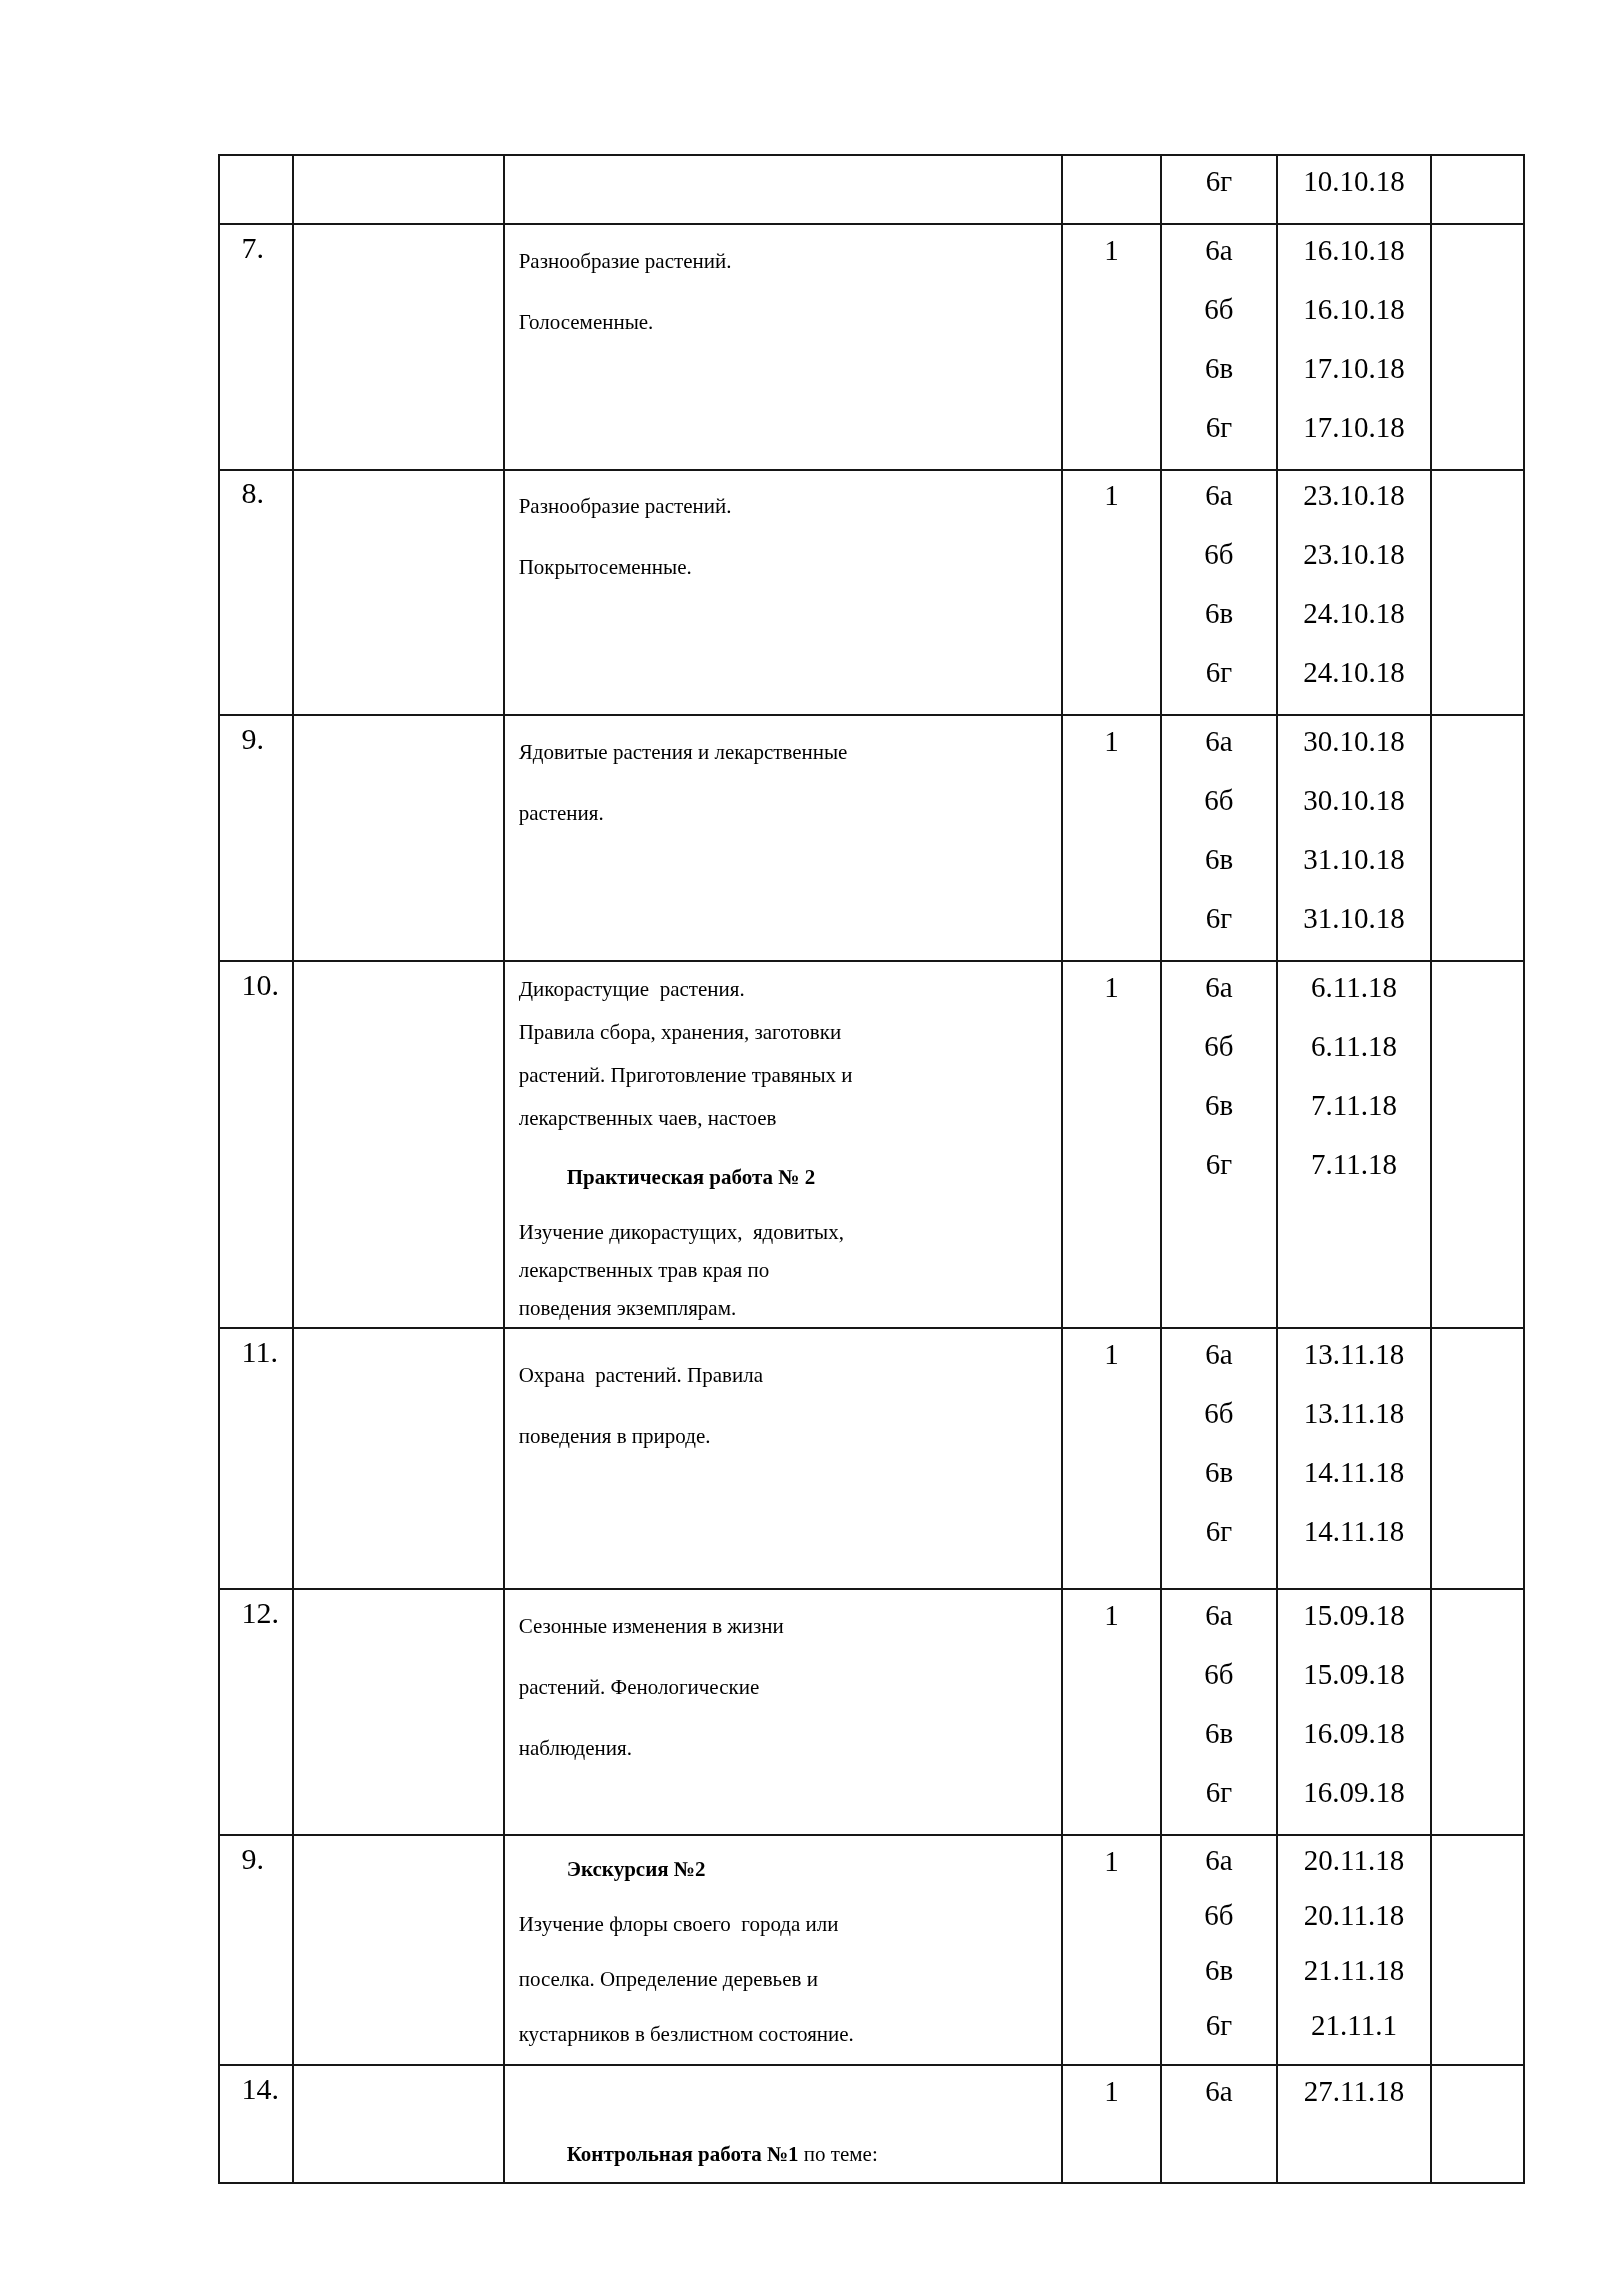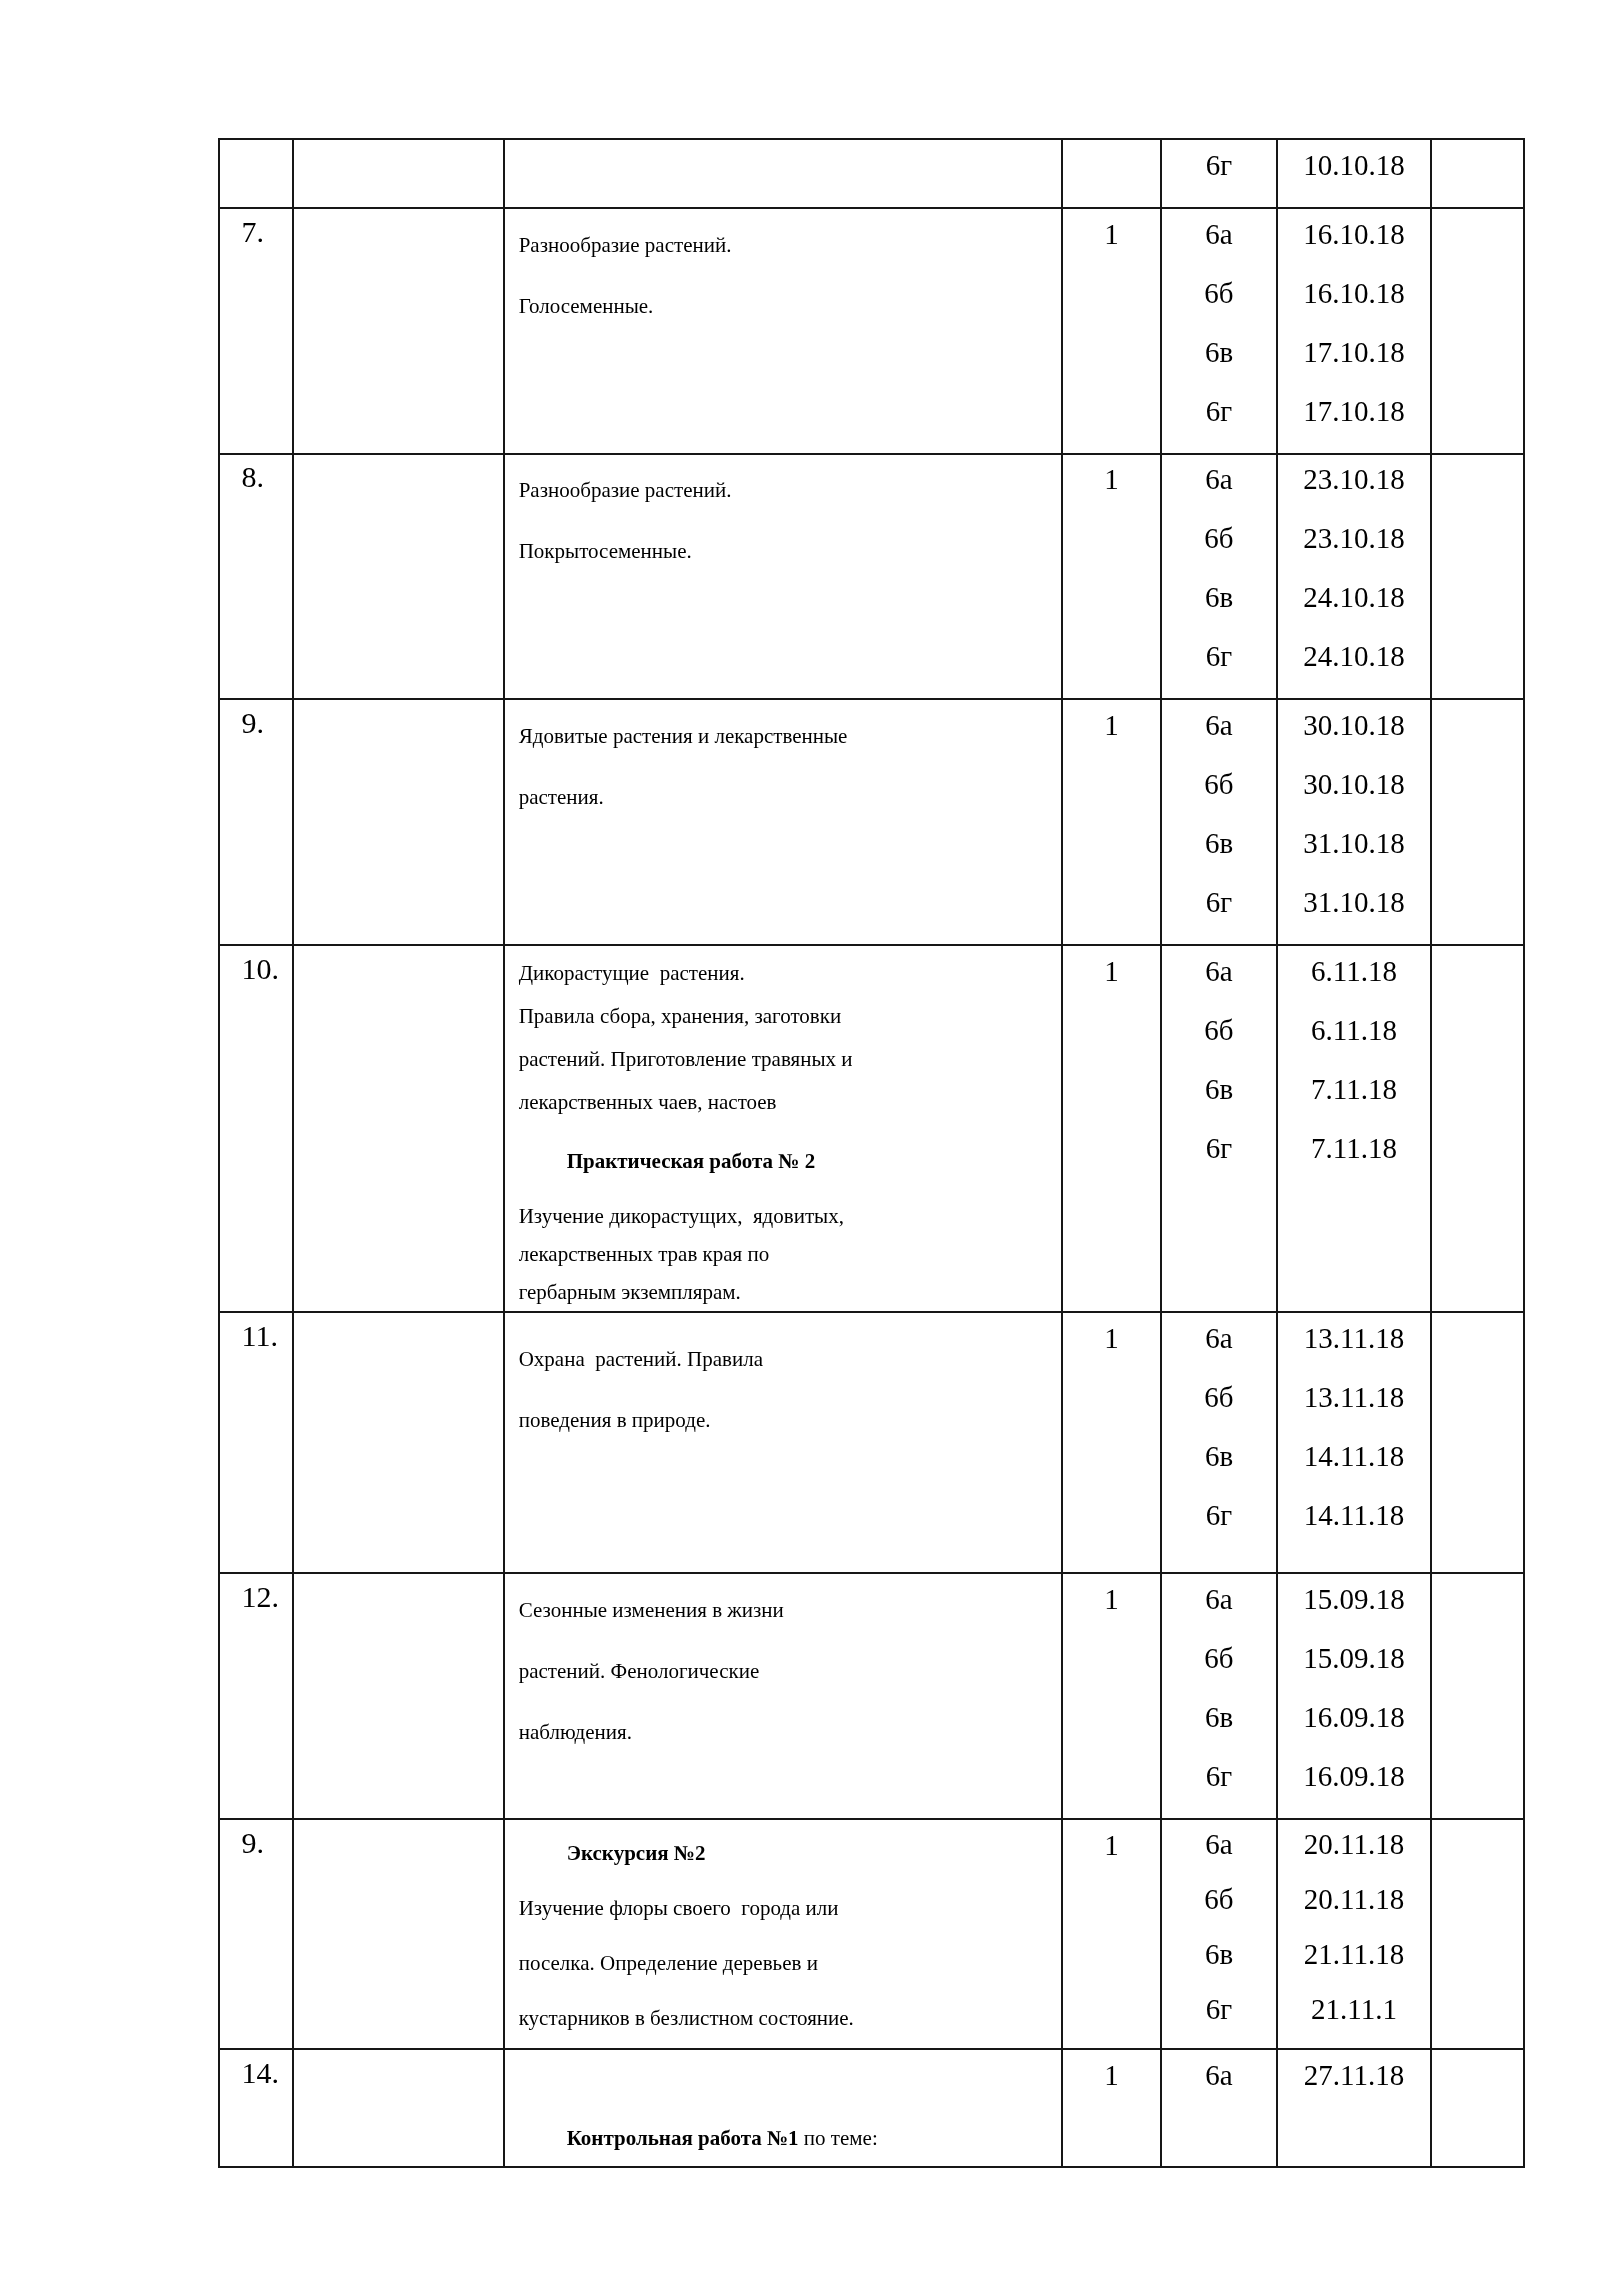--- a/index.html
+++ b/index.html
@@ -1,21 +1,21 @@
 <!DOCTYPE html>
 <html><head>
 <meta charset="utf-8">
 <style>
   html,body{margin:0;padding:0;}
   body{
     width:1621px;height:2293px;background:#ffffff;position:relative;
     font-family:"Liberation Serif","DejaVu Serif",serif;color:#000;
   }
   table.plan{
-    position:absolute;left:218px;top:138px;width:1304px;
+    position:absolute;left:218px;top:154px;width:1304px;
     border-collapse:collapse;table-layout:fixed;
   }
   td{
     border:2px solid #161616;vertical-align:top;padding:0;overflow:hidden;
   }
   
   tr.h61{height:60px}  tr.h240{height:235px} tr.h241{height:236px}
   tr.h379{height:325px} tr.h266{height:261px} tr.h244{height:239px}
   tr.h232{height:227px} tr.h117{height:115px}
   
@@ -144,21 +144,21 @@
     <td class="c-topic">
       <div class="tl-s">Дикорастущие  растения.</div>
       <div class="tl-s">Правила сбора, хранения, заготовки</div>
       <div class="tl-s">растений. Приготовление травяных и</div>
       <div class="tl-s">лекарственных чаев, настоев</div>
       <div class="gap"></div>
       <div class="tl-x b">Практическая работа № 2</div>
       <div class="gap"></div>
       <div class="tl-x">Изучение дикорастущих,  ядовитых,</div>
       <div class="tl-x">лекарственных трав края по</div>
-      <div class="tl-x">гербарным экземплярам.</div>
+      <div class="tl-x">поведения экземплярам.</div>
     </td>
     <td class="c-hours">
           <div class="one">1</div>
         </td>
     <td class="c-class">
       <div class="sub">6а</div>
       <div class="sub">6б</div>
       <div class="sub">6в</div>
       <div class="sub">6г</div>
     </td>

